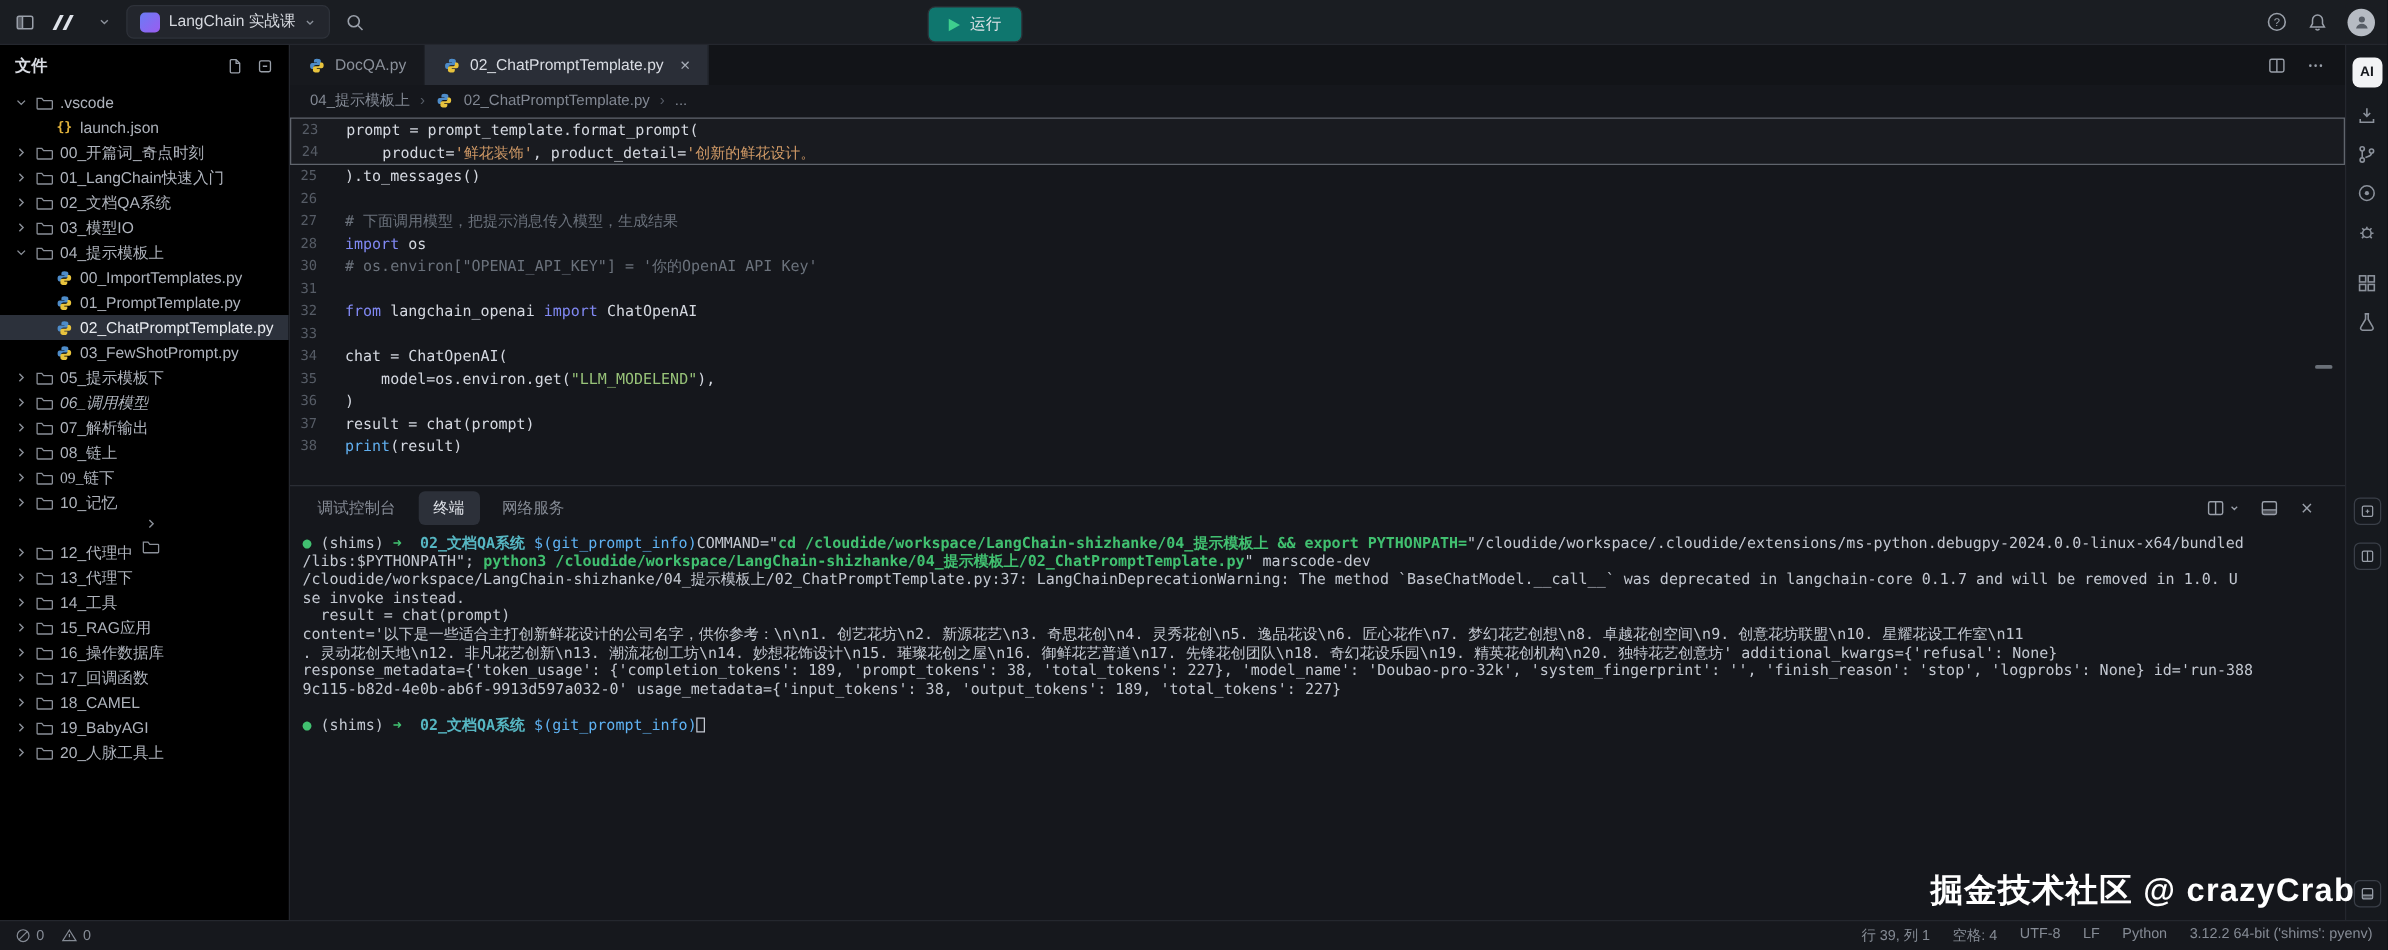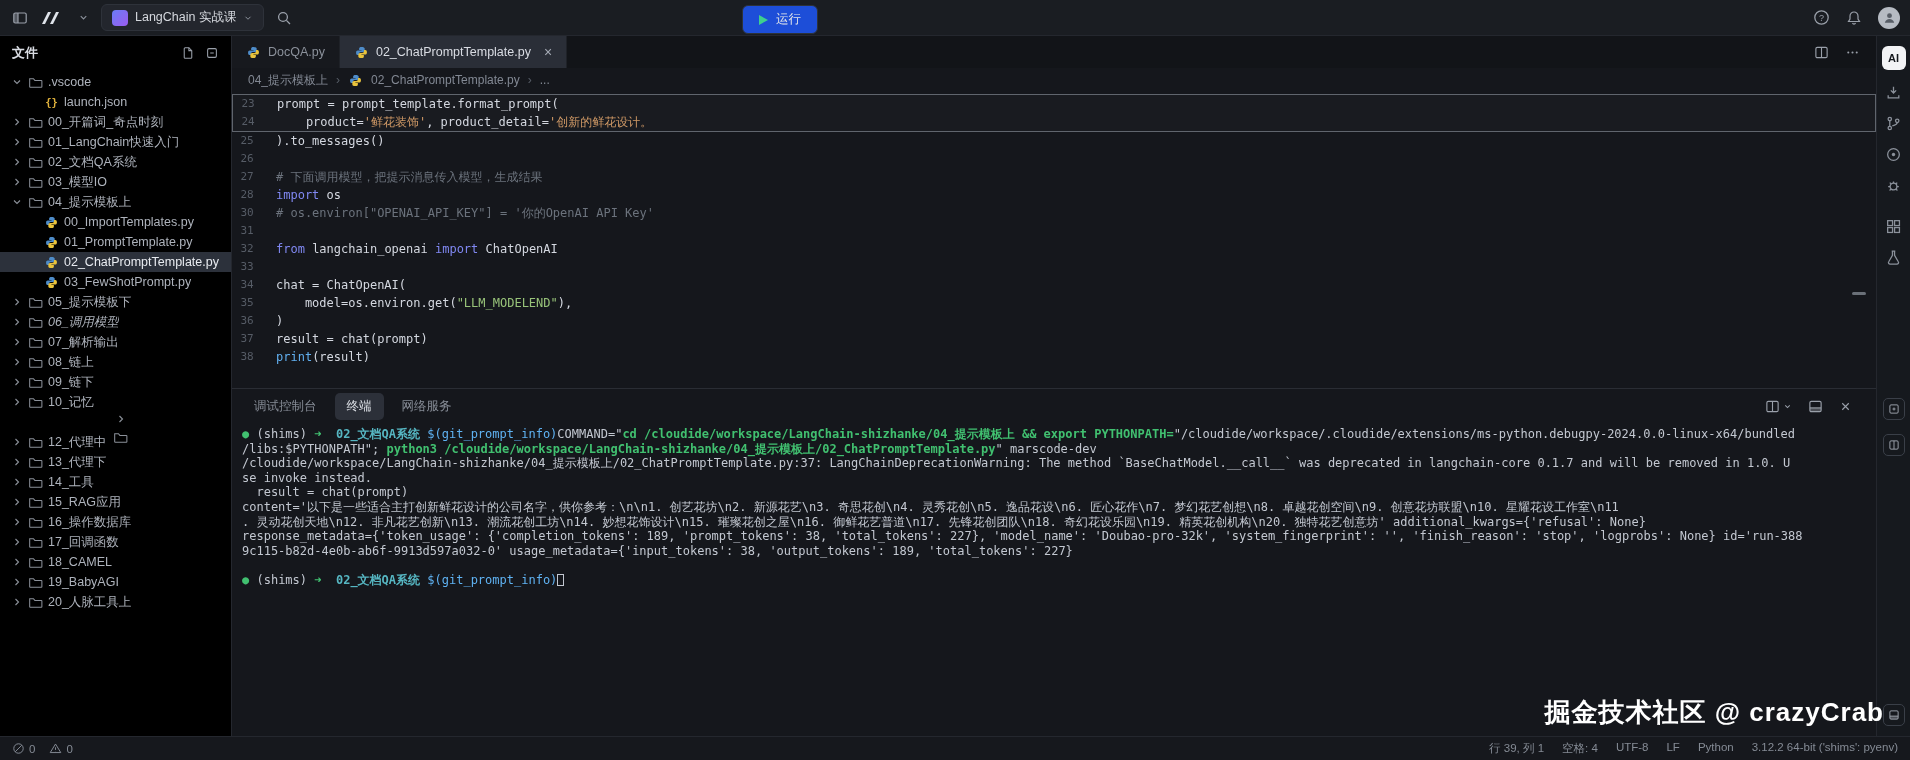--- a/index.html
+++ b/index.html
@@ -10,21 +10,21 @@
   
   .topbar{flex:0 0 36px;height:36px;background:#1a1d22;border-bottom:1px solid #24272e;
     display:flex;align-items:center;position:relative;z-index:5}
   .tb-left{display:flex;align-items:center;gap:12px;padding-left:12px}
   .tb-icon{display:inline-flex;align-items:center;color:#9aa0aa;cursor:pointer}
   .tb-icon.small{color:#8b919b}
   .ws-badge{display:flex;align-items:center;gap:7px;background:#23262d;border:1px solid #2e323a;
     border-radius:6px;padding:4px 10px;font-size:12.5px;color:#d5d8de;cursor:pointer}
   .ws-ico{width:16px;height:16px;border-radius:4px;background:linear-gradient(135deg,#6a7cf5,#9b5cf0);flex:0 0 16px}
   .run-btn{position:absolute;left:742px;top:5px;display:flex;align-items:center;gap:8px;
-    background:#1d4ed8;border:1px solid #2d3238;border-radius:6px;padding:5px 16px;
+    background:#0f766e;border:1px solid #2d3238;border-radius:6px;padding:5px 16px;
     color:#dfe3e8;font-size:12.5px;cursor:pointer;font-family:inherit}
   .play{width:0;height:0;border-left:9px solid #3ecf8e;border-top:5px solid transparent;border-bottom:5px solid transparent}
   .tb-right{margin-left:auto;display:flex;align-items:center;gap:16px;padding-right:10px}
   .avatar{width:22px;height:22px;border-radius:50%;background:#b6bbc3;display:flex;align-items:center;justify-content:center;cursor:pointer}
 
   
   .main{flex:1;display:flex;min-height:0}
 
   
   .sidebar{width:232px;flex:0 0 232px;background:#000000;border-right:1px solid #24272e;display:flex;flex-direction:column}
@@ -359,21 +359,21 @@
                 <path d="M6 4l4 4-4 4"></path>
               </svg>
             </span>
             <span class="ticon">
               <svg width="15" height="15" viewBox="0 0 16 16" fill="none" stroke="currentColor" stroke-width="1.1">
                 <path d="M1.8 4h4l1.5 1.8h6.9a.6.6 0 0 1 .6.6v6a.6.6 0 0 1-.6.6H2.4a.6.6 0 0 1-.6-.6V4z"></path>
               </svg>
             </span>
             <span class="tlabel">08_链上</span>
           </div>
-          <div class="tree-row" style="padding-left: 10px;">
+          <div class="tree-row" style="padding-left: 10px; font-family: Liberation Serif, serif;">
             <span class="ticon chev">
               <svg width="12" height="12" viewBox="0 0 16 16" fill="none" stroke="currentColor" stroke-width="1.5">
                 <path d="M6 4l4 4-4 4"></path>
               </svg>
             </span>
             <span class="ticon">
               <svg width="15" height="15" viewBox="0 0 16 16" fill="none" stroke="currentColor" stroke-width="1.1">
                 <path d="M1.8 4h4l1.5 1.8h6.9a.6.6 0 0 1 .6.6v6a.6.6 0 0 1-.6.6H2.4a.6.6 0 0 1-.6-.6V4z"></path>
               </svg>
             </span>

